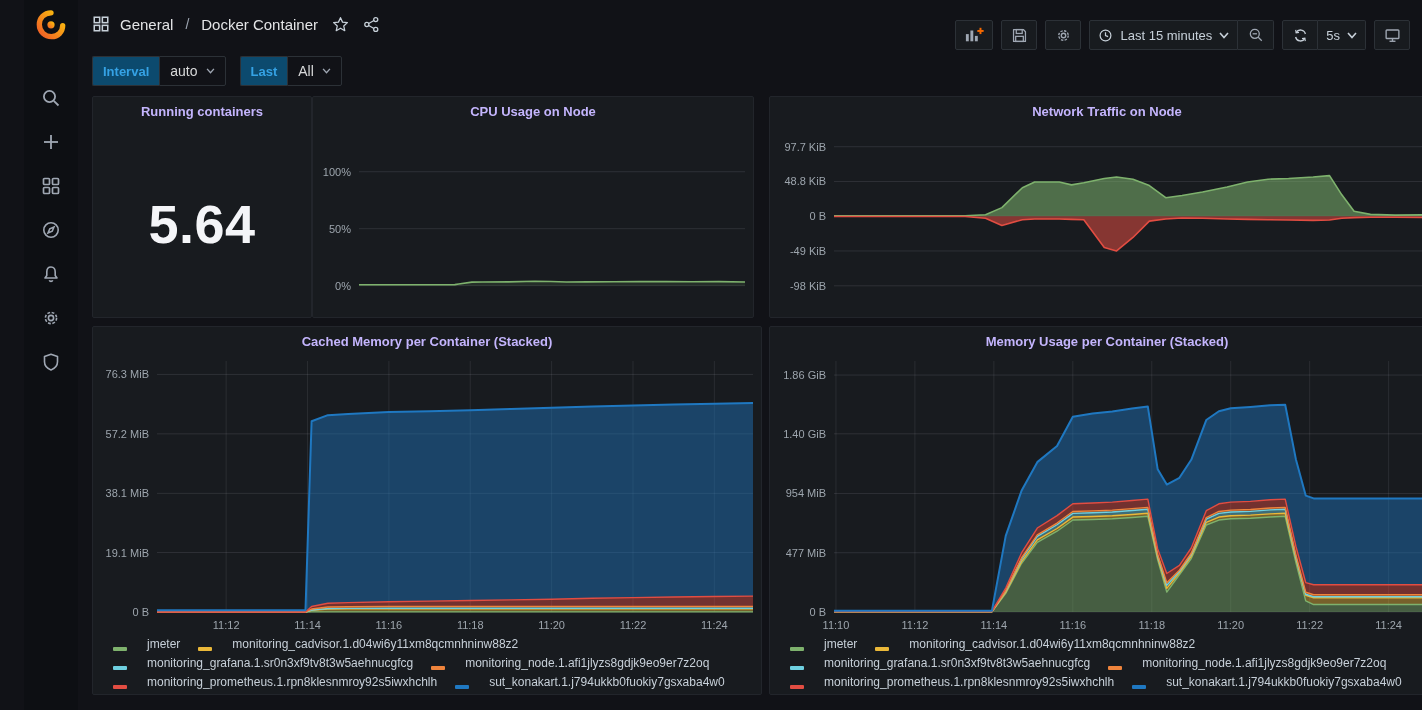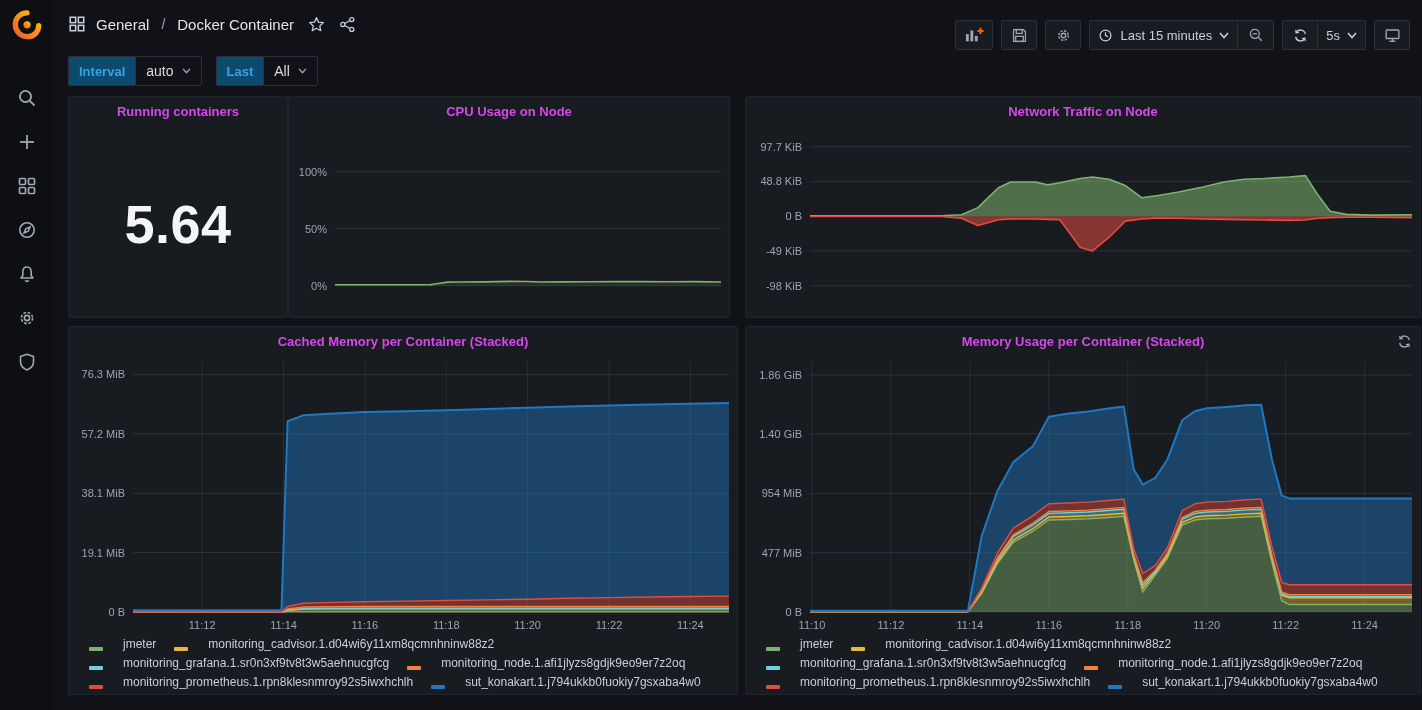--- a/index.html
+++ b/index.html
@@ -1,18 +1,18 @@
 <!DOCTYPE html>
 <html><head>
 <meta charset="utf-8">
 <style>
   * { margin:0; padding:0; box-sizing:border-box; }
   html,body { width:1422px; height:710px; overflow:hidden; }
   body { background:#111217; font-family:"Liberation Sans", sans-serif; color:#d8d9da; }
-  .app { display:flex; width:1422px; height:710px; }
+  .app { display:flex; width:1422px; height:710px;padding-left:24px; }
 
   
   .sidebar { width:54px; background:#0d0f13; flex:0 0 54px; display:flex; flex-direction:column; align-items:center; padding-top:8px; }
   .side-logo { width:34px; height:34px; margin-bottom:34px; cursor:pointer; }
   .side-icon { width:54px; height:44px; display:flex; align-items:center; justify-content:center; cursor:pointer; color:#9fa7b3; }
   .side-icon svg { stroke:#9fa7b3; }
 
   
   .main { flex:1; position:relative; }
 
@@ -31,21 +31,21 @@
 
   
   .submenu { display:flex; align-items:center; gap:14px; padding:8px 0 10px 14px; }
   .var-group { display:flex; }
   .var-label { background:#0c4a6e; border:1px solid #2c3137; border-right:none; color:#35a2e5; font-size:13px; font-weight:700; padding:6px 10px; border-radius:2px 0 0 2px; display:flex; align-items:center; }
   .var-value { background:#111217; border:1px solid #2c3137; color:#d8d9da; font-size:14px; padding:6px 10px; border-radius:0 2px 2px 0; display:flex; align-items:center; gap:8px; cursor:pointer; }
 
   
   .dashboard { position:relative; height:606px; }
   .panel { position:absolute; background:#181b1f; border:1px solid #22252b; border-radius:2px; }
-  .panel-header { height:28px; display:flex; align-items:center; justify-content:center; font-size:13px; font-weight:700; color:#d946ef; cursor:pointer; position:relative; }
+  .panel-header { height:28px; display:flex; align-items:center; justify-content:center; font-size:13px; font-weight:700; color:#c4b5fd; cursor:pointer; position:relative; }
   .panel-refresh { position:absolute; top:7px; right:8px; }
   #panel-stat   { left:14px;  top:0;     width:220px; height:222px; }
   #panel-cpu    { left:234px; top:0;     width:442px; height:222px; }
   #panel-net    { left:691px; top:0;     width:676px; height:222px; }
   #panel-cached { left:14px;  top:230px; width:670px; height:369px; }
   #panel-mem    { left:691px; top:230px; width:676px; height:369px; }
   .stat-value { position:absolute; left:0; right:0; top:96px; text-align:center; font-size:54px; font-weight:700; color:#f4f5f8; letter-spacing:0.5px; }
   .chart { position:absolute; left:0; right:0; }
   .chart-tall { top:28px; height:283px; }
   .chart-short { top:30px; height:186px; }

